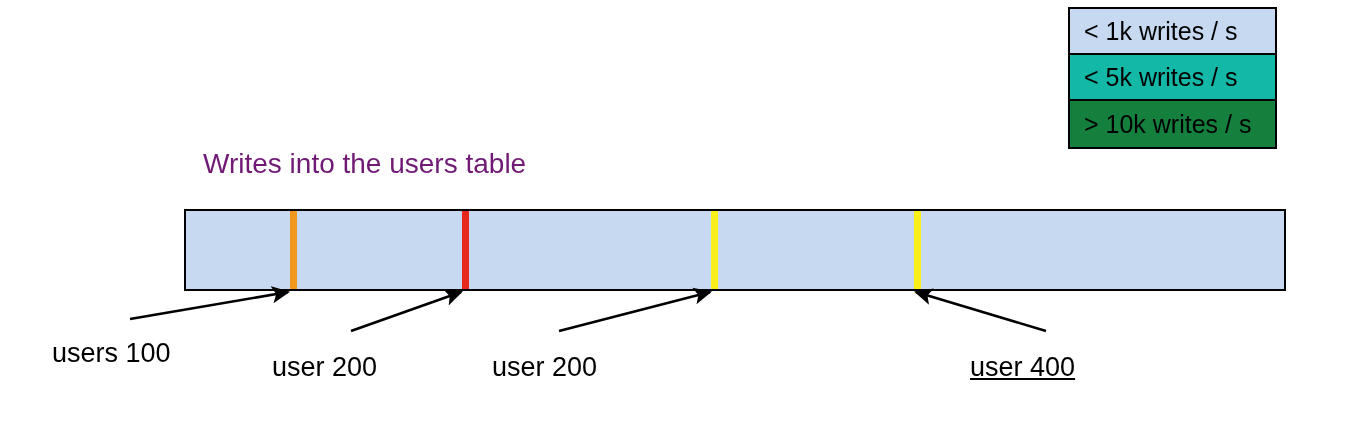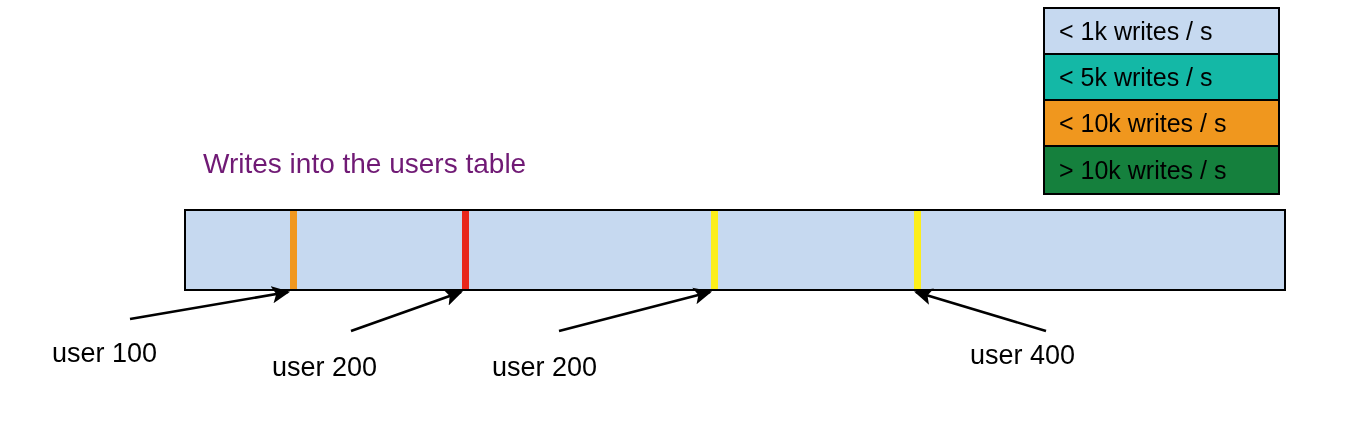--- a/index.html
+++ b/index.html
@@ -15,23 +15,23 @@
     position: relative;
     width: 1350px;
     height: 422px;
     background: #ffffff;
     overflow: hidden;
   }
 
   
   #legend {
     position: absolute;
-    left: 1043px;
+    left: 1068px;
     top: 7px;
-    width: 237px;
+    width: 209px;
     border: 2px solid #000000;
     box-sizing: border-box;
     background: #ffffff;
   }
   .legend-row {
     height: 46px;
     box-sizing: border-box;
     border-bottom: 2px solid #000000;
     display: flex;
     align-items: center;
@@ -98,23 +98,20 @@
 
 <div id="canvas">
 
   <div id="legend">
     <div class="legend-row" style="background: rgb(198, 217, 240);">
       <span class="legend-label">&lt; 1k writes / s</span>
     </div>
     <div class="legend-row" style="background: #14b8a6;">
       <span class="legend-label">&lt; 5k writes / s</span>
     </div>
-    <div class="legend-row" style="background: rgb(240, 151, 30);">
-      <span class="legend-label">&lt; 10k writes / s</span>
-    </div>
     <div class="legend-row" style="background: #15803d;">
       <span class="legend-label">&gt; 10k writes / s</span>
     </div>
   </div>
 
   <div id="chart-title">Writes into the users table</div>
 
   <div id="bar" style="background: rgb(198, 217, 240);">
     <div class="bar-marker" style="left: 104px; background: rgb(240, 151, 30);"></div>
     <div class="bar-marker" style="left: 276px; background: rgb(232, 39, 28);"></div>
@@ -127,18 +124,18 @@
       <marker id="arrowhead" markerWidth="7" markerHeight="7" refX="6.2" refY="3.5" orient="auto" markerUnits="strokeWidth">
         <path d="M0,0.2 L7,3.5 L0,6.8 L1.6,3.5 Z" fill="#000000"></path>
       </marker>
     </defs>
     <line stroke="#000000" stroke-width="2.6" marker-end="url(#arrowhead)" x1="130" y1="319" x2="288" y2="292"></line>
     <line stroke="#000000" stroke-width="2.6" marker-end="url(#arrowhead)" x1="351" y1="331" x2="461" y2="292"></line>
     <line stroke="#000000" stroke-width="2.6" marker-end="url(#arrowhead)" x1="559" y1="331" x2="710" y2="292"></line>
     <line stroke="#000000" stroke-width="2.6" marker-end="url(#arrowhead)" x1="1046" y1="331" x2="916" y2="292"></line>
   </svg>
 
-  <div class="callout-label" style="left: 52px; top: 338px;">user 100</div>
+  <div class="callout-label" style="left: 52px; top: 338px;">users 100</div>
   <div class="callout-label" style="left: 272px; top: 352px; text-align: center;">user 200</div>
   <div class="callout-label" style="left: 492px; top: 352px;">user 200</div>
-  <div class="callout-label" style="left: 970px; top: 340px;">user 400</div>
+  <div class="callout-label" style="left: 970px; top: 352px; text-decoration: underline;">user 400</div>
 
 </div>
 
 </body></html>

